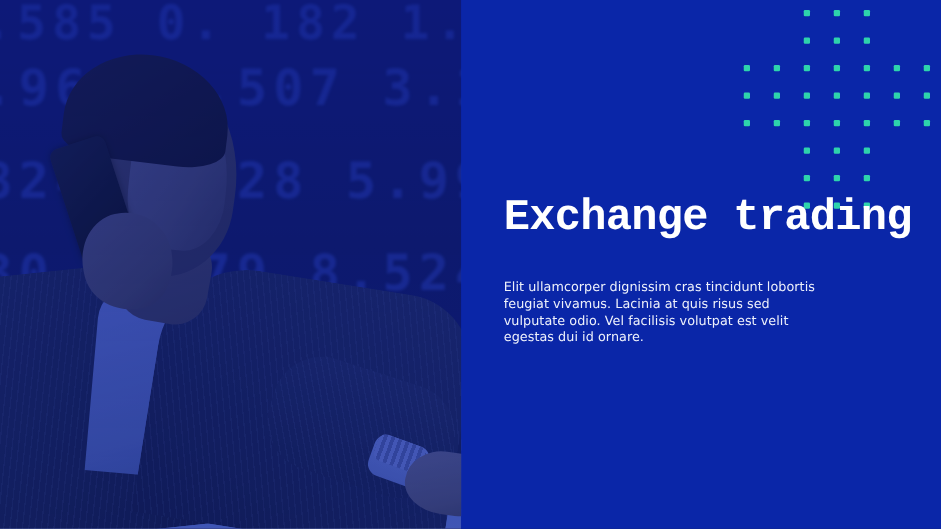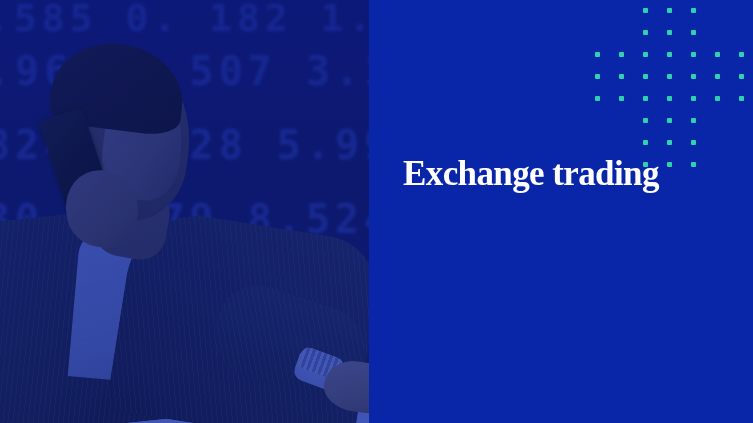--- a/index.html
+++ b/index.html
@@ -178,21 +178,21 @@
   .dot{
     position:absolute;width:5px;height:5px;border-radius:1px;
     background:#2ed3ac;
   }
 
   .title{
     position:absolute;left:34px;top:152px;
     width:330px;
     margin:0;
     color:#ffffff;
-    font-family:Liberation Serif, serif;
+    font-family:Liberation Mono, monospace;
     font-size:35px;
     font-weight:700;
     letter-spacing:-.6px;
     line-height:44px;
   }
   .body-copy{
     position:absolute;left:34px;top:224px;
     width:258px;
     margin:0;
     color:#eef1fb;
@@ -281,15 +281,16 @@
         <span class="dot" style="left: 274px; top: 140px; width: 5px; height: 5px; background: rgb(46, 211, 172);"></span>
         <span class="dot" style="left: 298px; top: 140px; width: 5px; height: 5px; background: rgb(46, 211, 172);"></span>
         <span class="dot" style="left: 322px; top: 140px; width: 5px; height: 5px; background: rgb(46, 211, 172);"></span>
         <span class="dot" style="left: 274px; top: 162px; width: 5px; height: 5px; background: rgb(46, 211, 172);"></span>
         <span class="dot" style="left: 298px; top: 162px; width: 5px; height: 5px; background: rgb(46, 211, 172);"></span>
         <span class="dot" style="left: 322px; top: 162px; width: 5px; height: 5px; background: rgb(46, 211, 172);"></span>
       </div>
 
     <h1 class="title">Exchange trading</h1>
 
+    <p class="body-copy">Elit ullamcorper dignissim cras tincidunt lobortis feugiat vivamus. Lacinia at quis risus sed vulputate odio. Vel facilisis volutpat est velit egestas dui id ornare.</p>
   </div>
 
 </div>
 
 </body></html>

